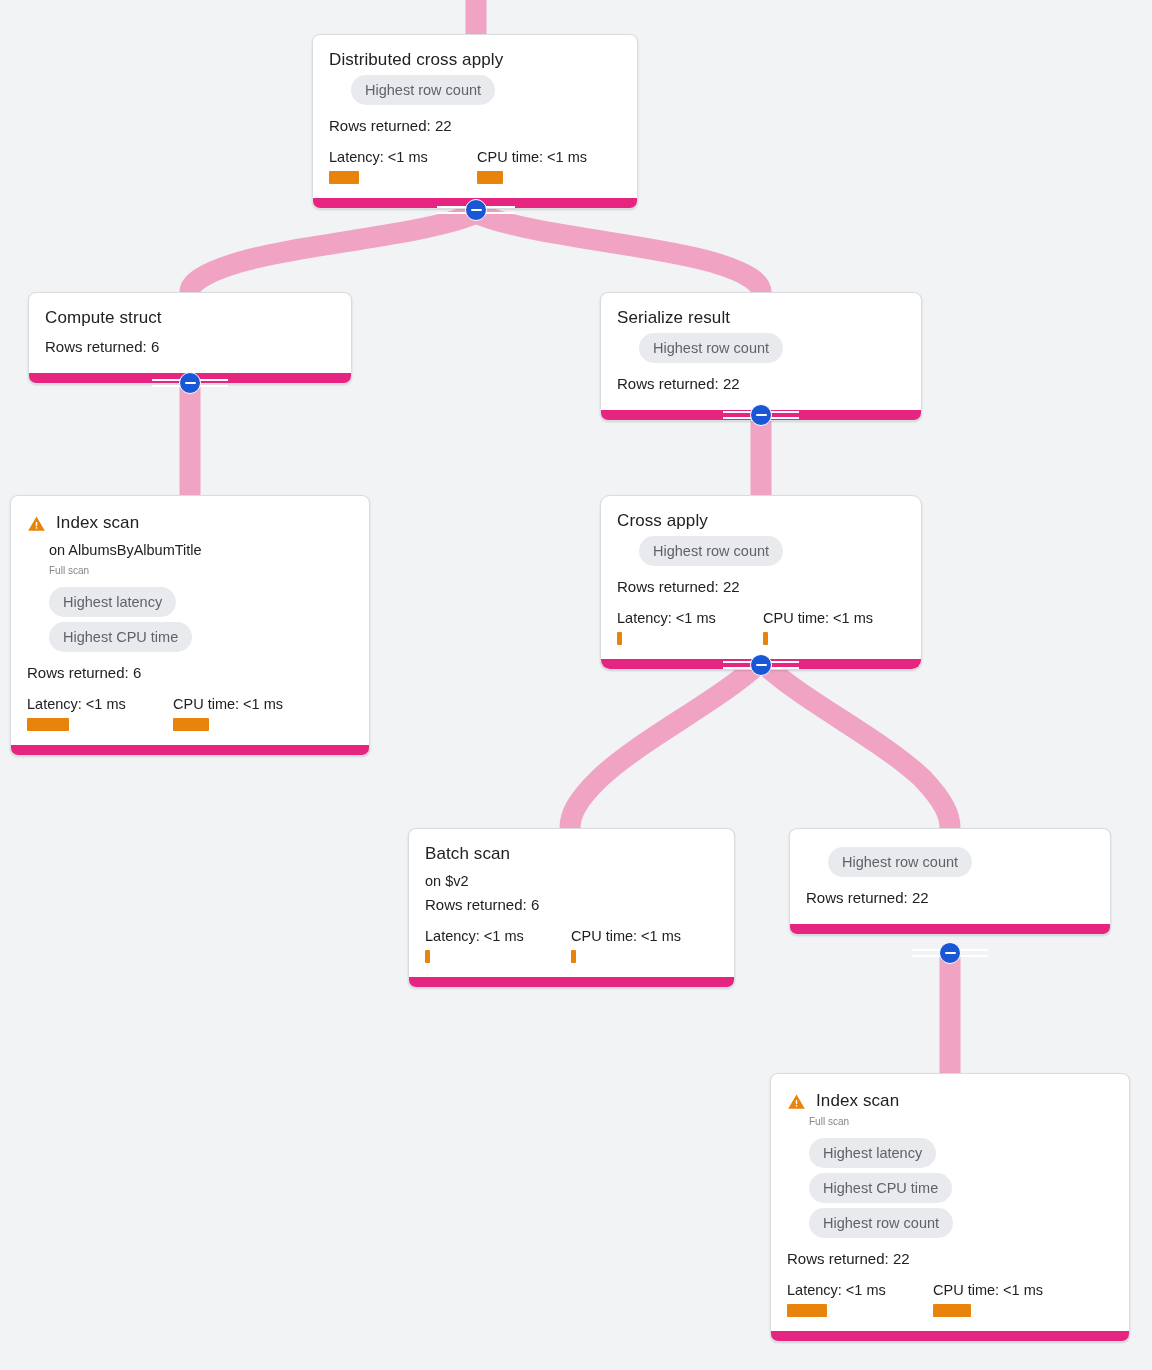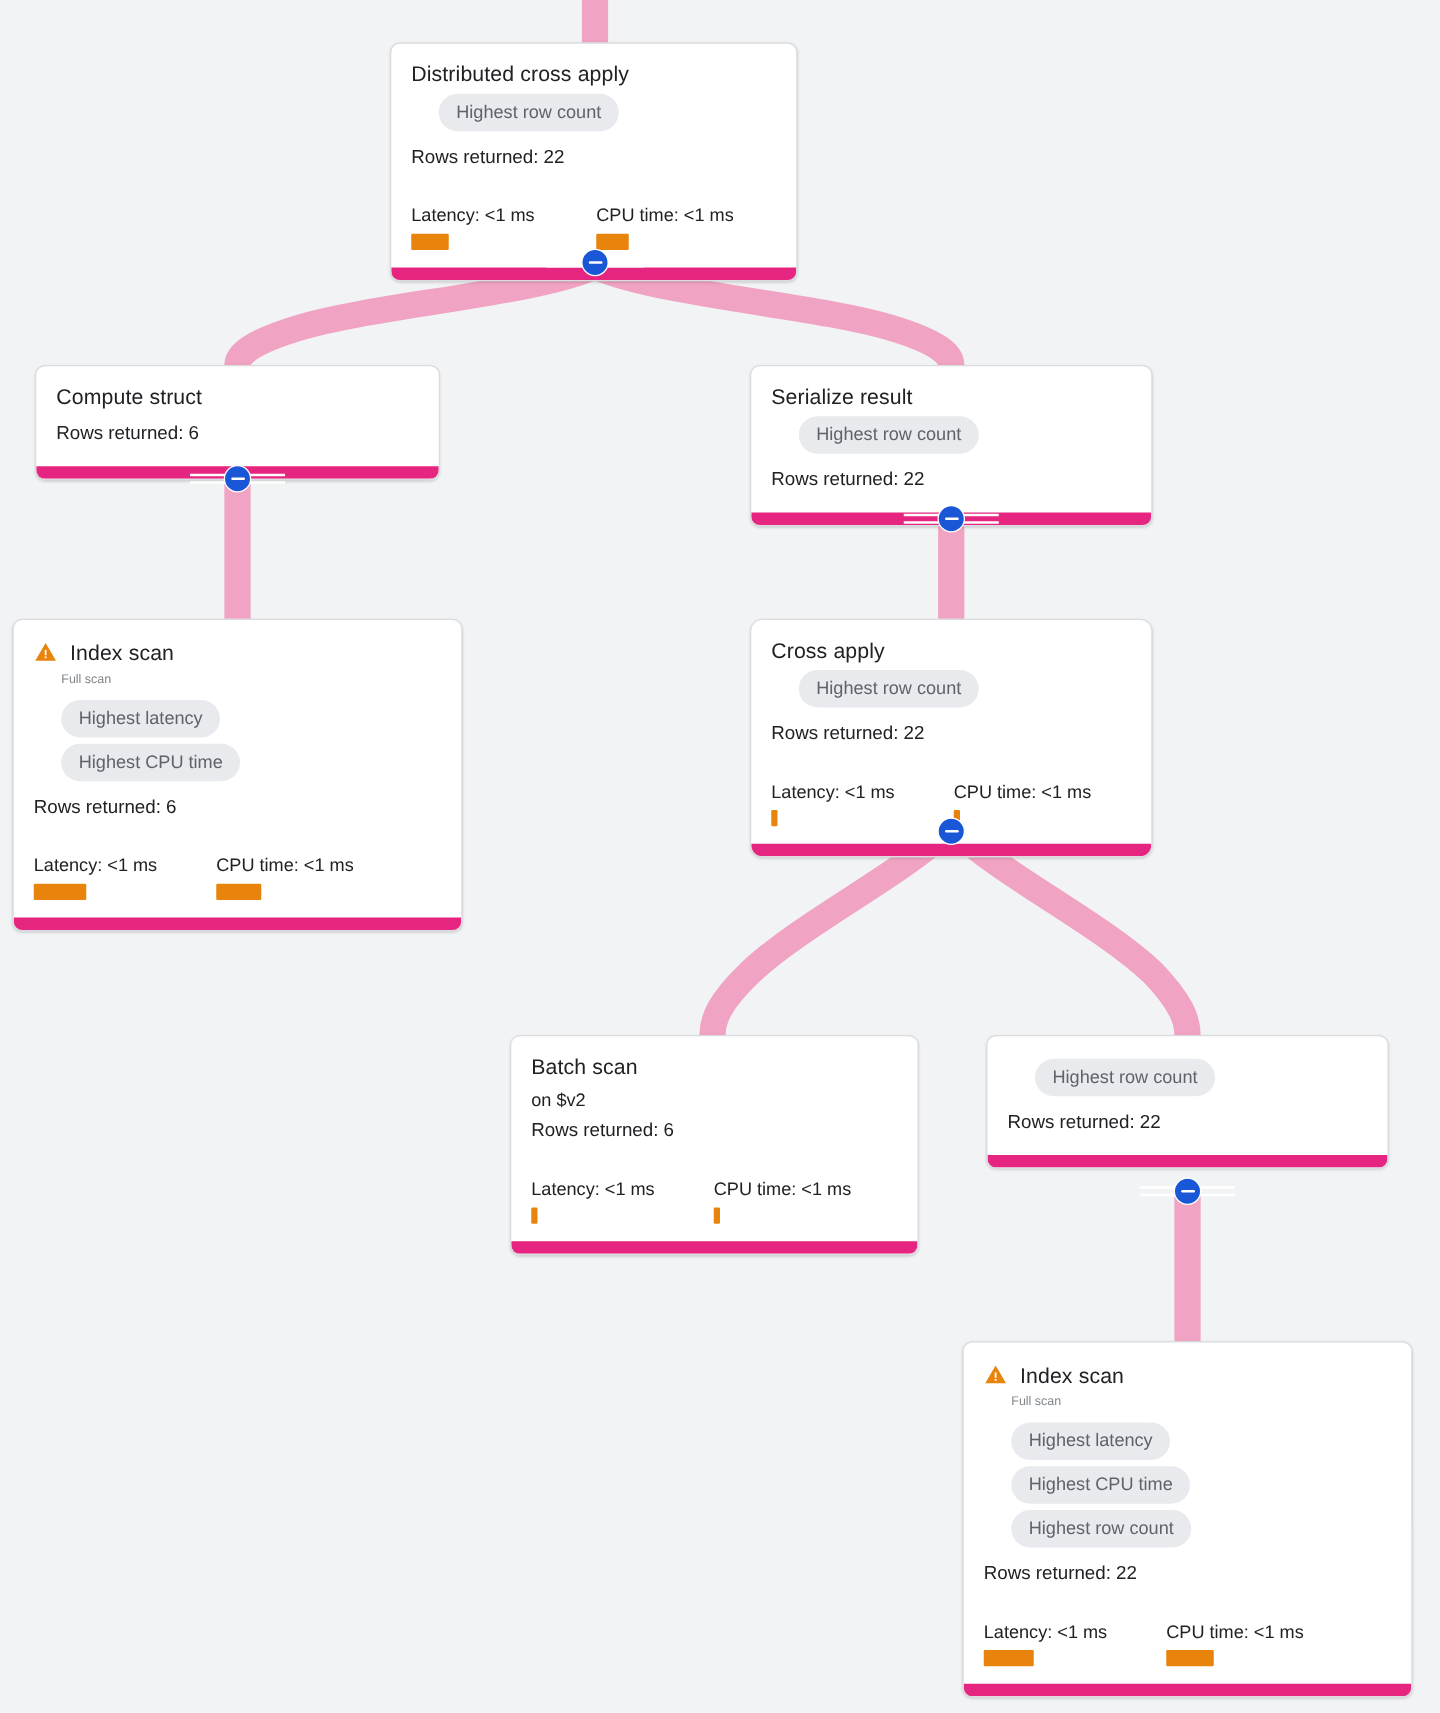--- a/index.html
+++ b/index.html
@@ -34,20 +34,21 @@
     border-radius: 8px;
     box-sizing: border-box;
     box-shadow: 0 1px 2px rgba(60,64,67,0.18);
     overflow: hidden;
   }
   .node-body {
     padding: 14px 16px 14px 16px;
   }
   .node-head {
     display: flex;
+    align-items: center;
     gap: 10px;
   }
   .warn-icon {
     width: 19px;
     height: 19px;
     flex: 0 0 auto;
     display: block;
   }
   .node-title {
     font-size: 17px;
@@ -84,21 +85,21 @@
     margin-bottom: 5px;
   }
   .rows-line {
     font-size: 15px;
     color: #202124;
     line-height: 21px;
     margin-top: 5px;
   }
   .metrics {
     display: flex;
-    margin-top: 28px;
+    margin-top: 12px;
   }
   .metric {
     box-sizing: border-box;
   }
   .metric-label {
     font-size: 14.5px;
     color: #202124;
     line-height: 19px;
     white-space: nowrap;
   }
@@ -242,20 +243,21 @@
   <div class="node" style="left:10px; top:495px; width:360px;">
     <div class="node-body" style="padding:16px 16px 14px 16px;">
       <div class="node-head">
         <svg class="warn-icon" viewBox="0 0 24 24">
           <path d="M12 3 L22.5 21 L1.5 21 Z" fill="#e8830c"></path>
           <rect x="11.1" y="10" width="1.8" height="5.4" fill="#ffffff"></rect>
           <rect x="11.1" y="16.6" width="1.8" height="1.9" fill="#ffffff"></rect>
         </svg>
         <span class="node-title">Index scan</span>
       </div>
+      <div class="node-sub indent">on AlbumsByAlbumTitle</div>
       <div class="node-scan indent">Full scan</div>
       <div class="pill-row" style="margin-top:6px;">
         <span class="pill">Highest latency</span><br>
         <span class="pill">Highest CPU time</span>
       </div>
       <div class="rows-line">Rows returned: 6</div>
       <div class="metrics">
         <div class="metric" style="width:146px;">
           <div class="metric-label">Latency: &lt;1 ms</div>
           <div class="metric-bar" style="width:42px;"></div>

